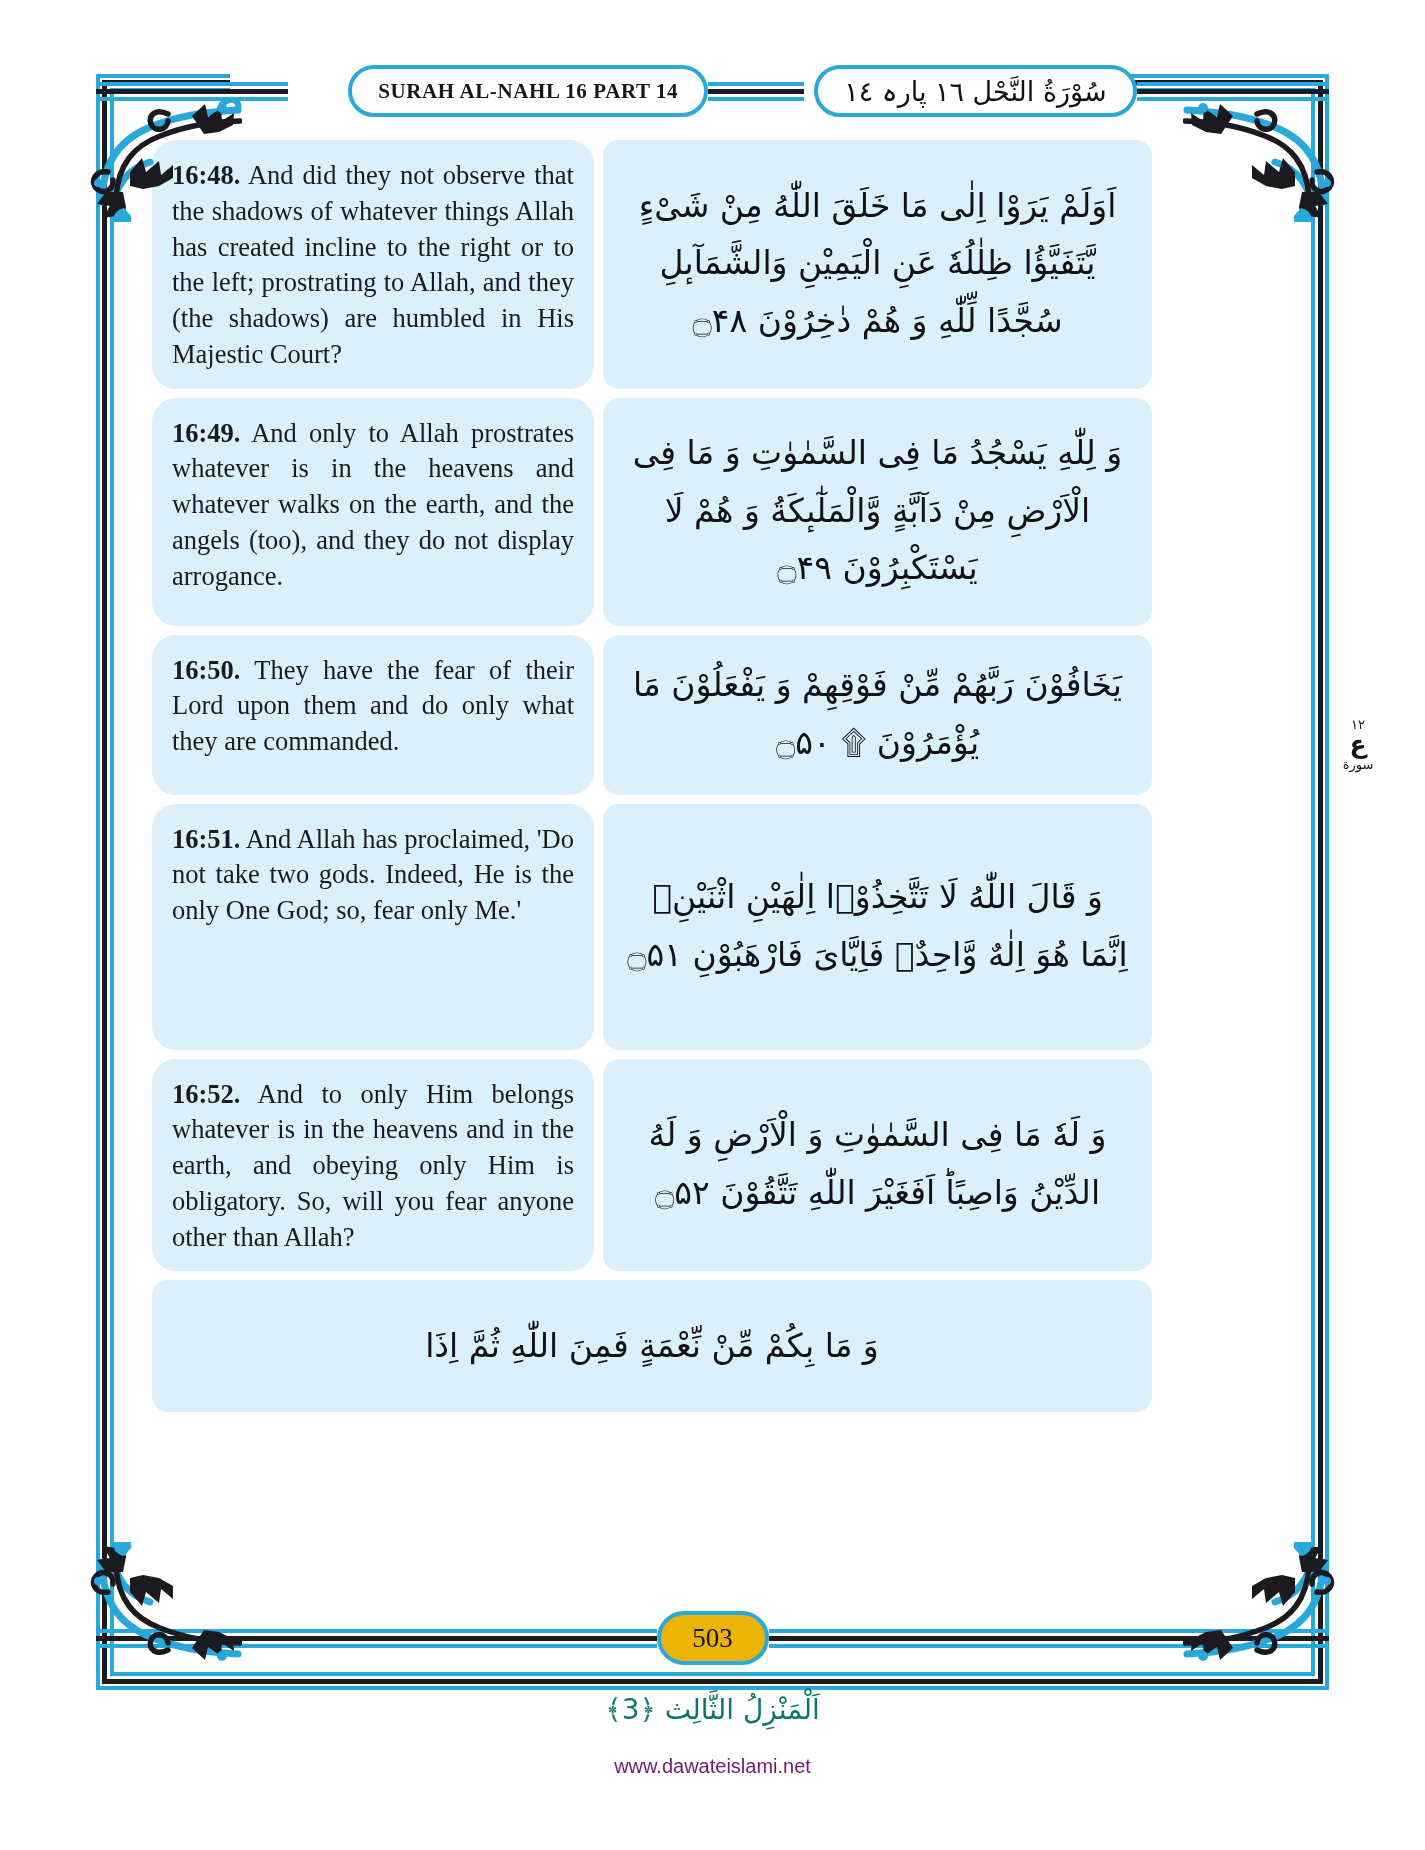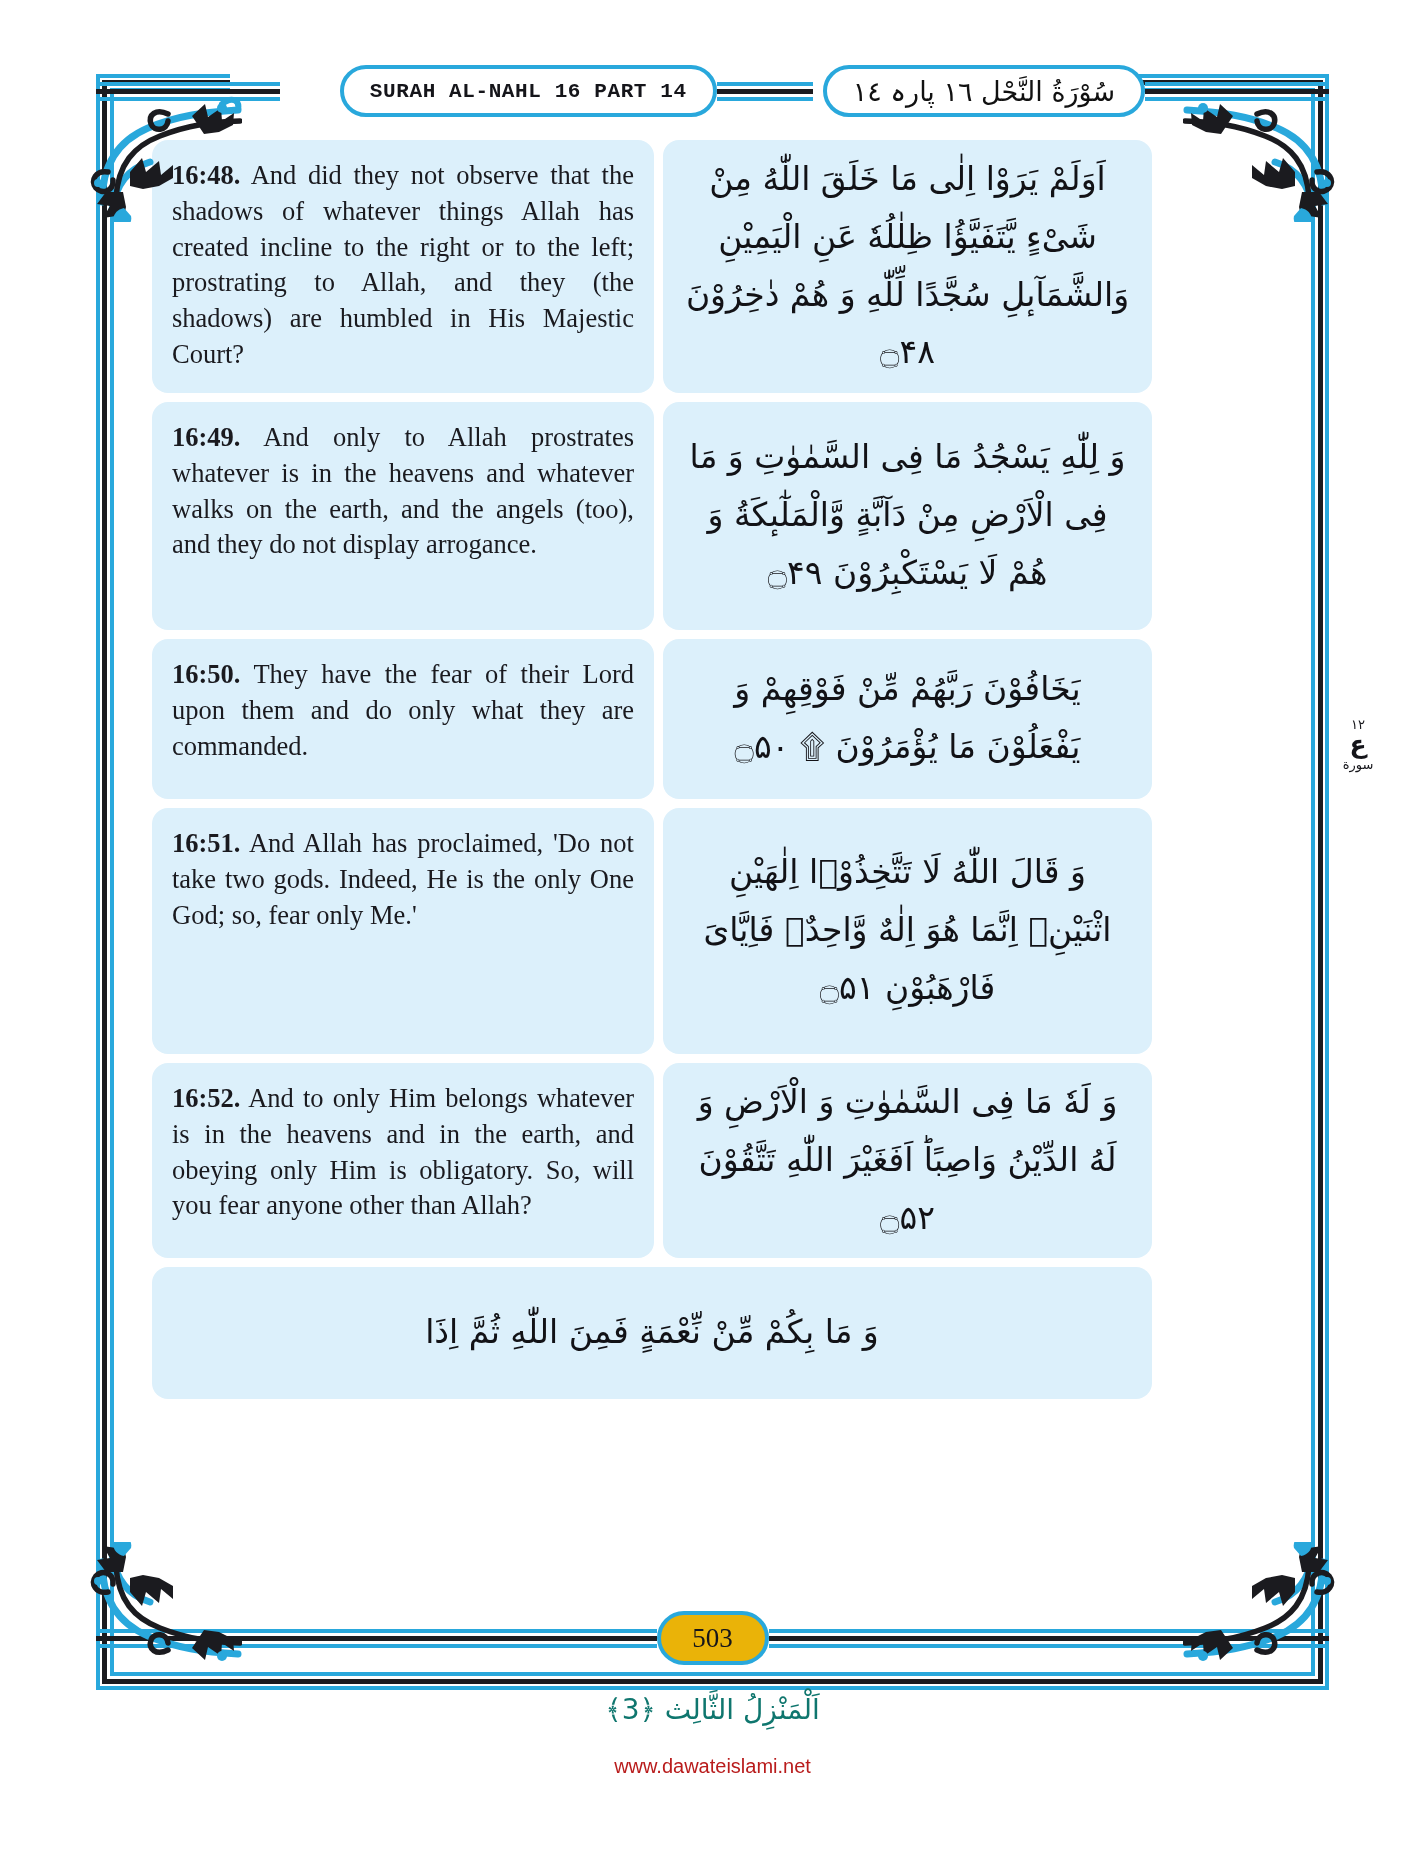--- a/index.html
+++ b/index.html
@@ -70,21 +70,21 @@
     justify-content: center;
     padding: 0 26px;
     box-sizing: border-box;
     position: relative;
     z-index: 4;
   }
   .plaque-en {
     margin-left: 60px;
   }
   .plaque-en .ptext {
-    font-family: Liberation Mono, monospace;
+    font-family: Liberation Serif, serif;
     font-weight: bold;
     font-size: 21px;
     letter-spacing: 0.6px;
     color: #15151a;
     white-space: nowrap;
   }
   .plaque-ar {
     margin-left: 10px;
     min-width: 270px;
   }
@@ -157,29 +157,30 @@
     display: flex;
     gap: 9px;
     align-items: stretch;
   }
   .cell {
     background: #dcf0fb;
     border-radius: 16px;
     box-sizing: border-box;
   }
   .cell-en {
-    width: 502px;
+    width: 442px;
     padding: 18px 20px 16px 20px;
     font-family: "Liberation Serif", serif;
     font-size: 26.5px;
     line-height: 1.35;
     color: #1a1a1f;
     text-align: justify;
     text-align-last: left;
     hyphens: none;
+    border-radius: 24px;
   }
   .cell-en .vnum {
     font-weight: bold;
   }
   .cell-ar {
     flex: 1;
     padding: 10px 22px 12px 22px;
     direction: rtl;
     text-align: center;
     font-family: "DejaVu Sans", sans-serif;
@@ -261,21 +262,21 @@
     direction: rtl;
     z-index: 7;
   }
   .footer-url {
     position: absolute;
     left: 0; right: 0;
     bottom: 72px;
     text-align: center;
     font-family: "Liberation Sans", sans-serif;
     font-size: 20px;
-    color: #b91c1c;
+    color: #701a75;
     z-index: 7;
   }
 </style>
 </head>
 <body>
 
 <div class="page">
 
   <div class="frame-outer"></div>
   <div class="frame-mid"></div>

